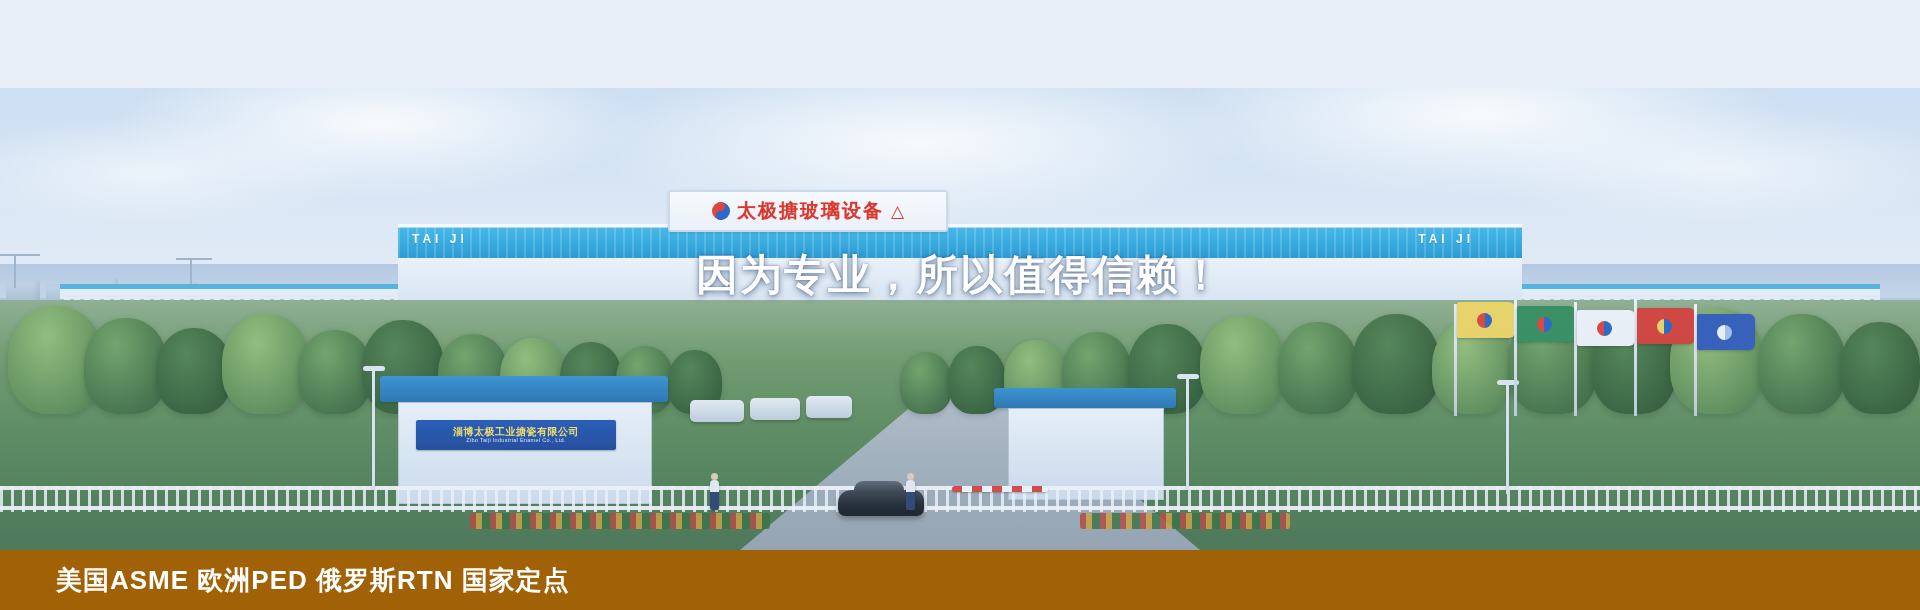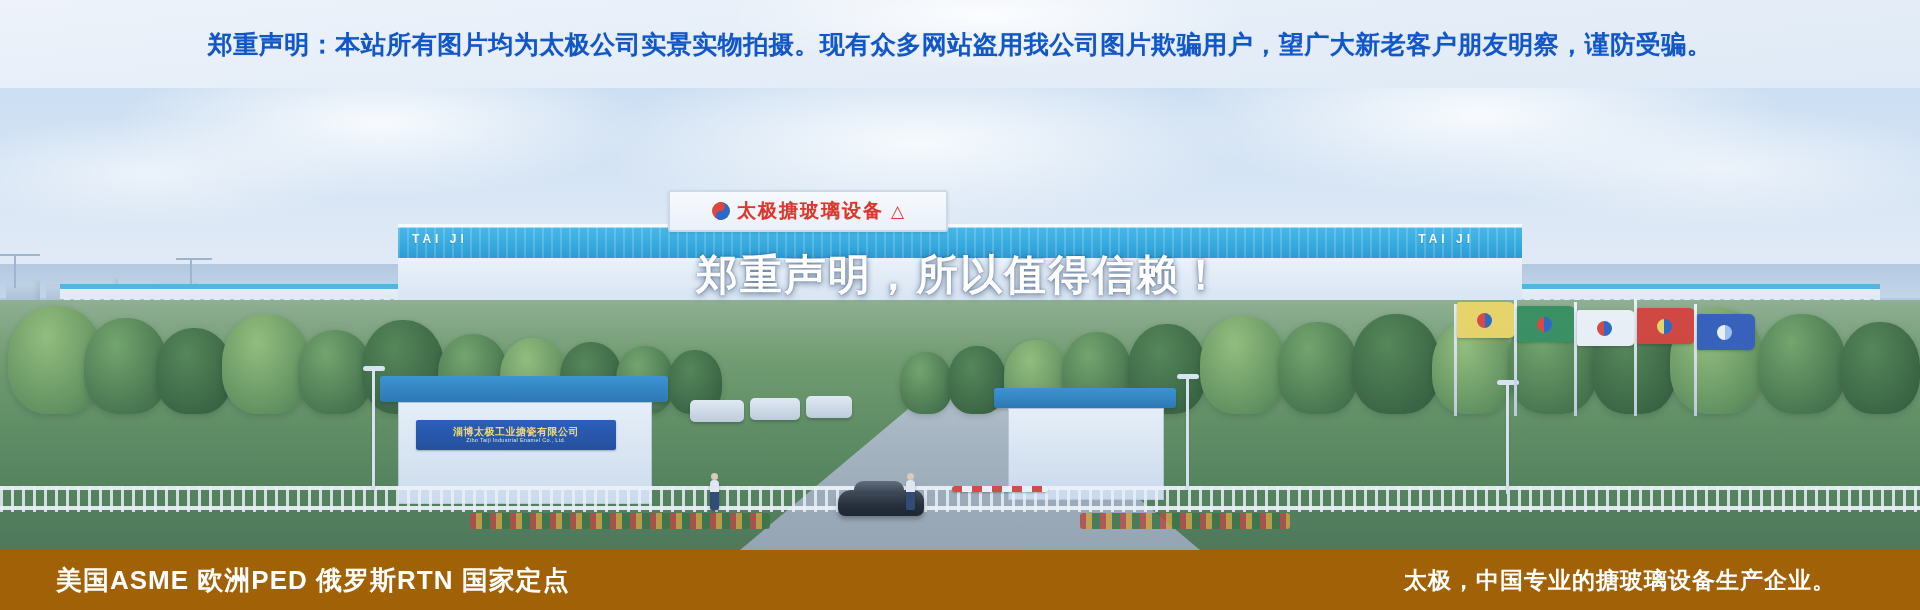--- a/index.html
+++ b/index.html
@@ -370,23 +370,20 @@
     display:flex; align-items:center;
     font-size:23px; font-weight:bold; color:#ffffff; letter-spacing:1px;
     white-space:nowrap;
   }
 </style>
 </head>
 <body>
 
 <div id="stage">
 
-  <div class="notice-bar">
-    <div class="notice-text">郑重声明：本站所有图片均为太极公司实景实物拍摄。现有众多网站盗用我公司图片欺骗用户，望广大新老客户朋友明察，谨防受骗。</div>
-  </div>
 
   <div class="hero">
 
     <div class="sky"></div>
     <div class="cloud c1"></div>
     <div class="cloud c2"></div>
     <div class="cloud c3"></div>
     <div class="cloud c4"></div>
     <div class="cloud c5"></div>
 
@@ -512,23 +509,22 @@
 
       <div class="pole" style="left:242px; height:112px;"></div>
       <div class="flag" style="left:245px;top:18px; background:#2a55b5;">
           <span class="emb" style="background:linear-gradient(90deg,#f4f7fa 50%,#9fc2ee 50%);"></span>
         </div>
     </div>
 
     <div class="haze"></div>
 
     <div class="hero-text">
-      <div class="hero-line2">郑重声明，所以值得信赖！</div>
+      <div class="hero-line2">因为专业，所以值得信赖！</div>
     </div>
 
   </div>
 
   <div class="bottom-bar">
     <div class="bottom-left">美国ASME  欧洲PED 俄罗斯RTN 国家定点</div>
-    <div class="bottom-right">太极，中国专业的搪玻璃设备生产企业。</div>
   </div>
 
 </div>
 
 </body></html>

